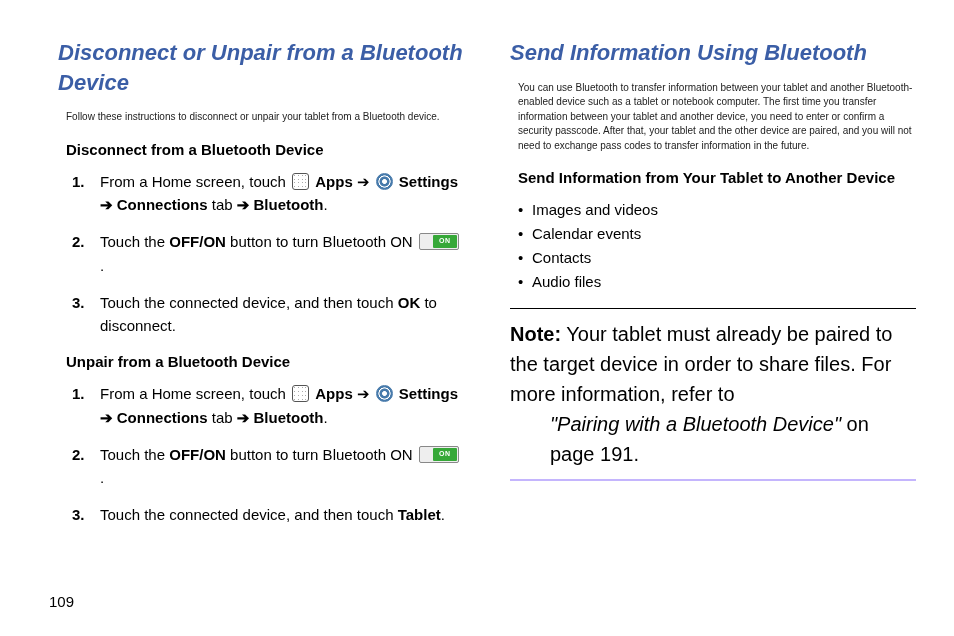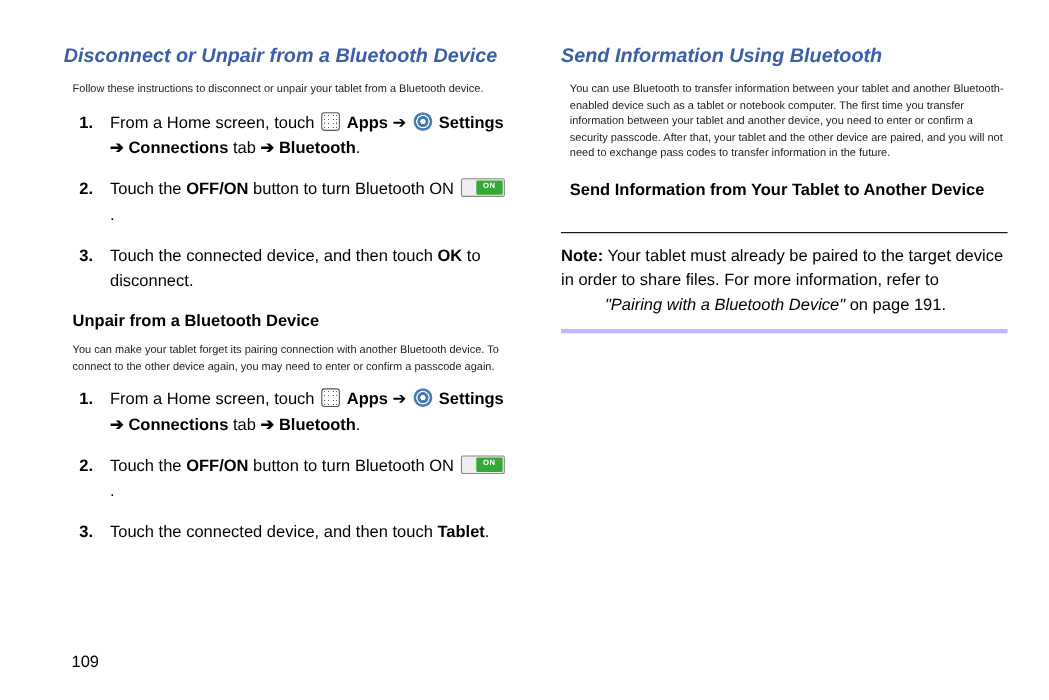--- a/index.html
+++ b/index.html
@@ -15,21 +15,21 @@
       position: relative;
     }
     .col {
       flex: 1;
       min-width: 0;
     }
     .heading {
       color: #3b5ea6;
       font-weight: bold;
       font-style: italic;
-      font-size: 18px;
+      font-size: 22px;
       line-height: 1.35;
       margin-bottom: 13px;
       font-family: Arial, Helvetica, sans-serif;
     }
     .para {
       font-size: 10px;
       line-height: 1.45;
       margin: 6px 0 10px 8px;
       color: #222;
     }
@@ -137,75 +137,81 @@
       padding-left: 14px;
       position: relative;
     }
     ul.bullets li::before {
       content: "•";
       position: absolute;
       left: 0;
     }
     .note-block {
       border-top: 1px solid #000;
-      border-bottom: 4px solid #c4b5fd;
+      border-bottom: 2px solid #c4b5fd;
       padding: 10px 0;
-      margin-top: 28px;
-      font-size: 15px;
+      margin-top: 14px;
+      font-size: 20px;
       line-height: 1.5;
     }
     .note-label { font-weight: bold; }
     .note-indent { display: block; padding-left: 40px; }
     .ital { font-style: italic; }
     .pagenum {
       position: absolute;
       bottom: 26px;
-      left: 65px;
+      left: 49px;
       font-size: 15px;
     }
   </style>
 </head>
 <body>
 
 <div class="col">
   <div class="heading">Disconnect or Unpair from a Bluetooth Device</div>
   <div class="para">Follow these instructions to disconnect or unpair your tablet from a Bluetooth device.</div>
 
+  <div class="subhead">Disconnect from a Bluetooth Device</div>
   <ol class="steps">
     <li>
       <span>From a Home screen, touch </span><span class="icon-box icon-apps"></span> <span class="b">Apps</span><span> ➔ </span><span class="icon-box icon-settings"></span> <span class="b">Settings</span><br>
       <span class="b arrow-lead">Connections</span><span> tab </span><span class="b arrow-lead">Bluetooth</span>.
     </li>
     <li>
       <span>Touch the </span><span class="b">OFF/ON</span><span> button to turn Bluetooth ON </span><span class="toggle"></span>.
     </li>
     <li>
       <span>Touch the connected device, and then touch </span><span class="b">OK</span><span> to disconnect.</span>
     </li>
   </ol>
 
   <div class="subhead">Unpair from a Bluetooth Device</div>
-  <div class="para">You can make your tablet forget its pairing connection with another Bluetooth device. To connect to the other device again, you may need to enter or confirm a passcode again.</div>
   <ol class="steps">
     <li>
       <span>From a Home screen, touch </span><span class="icon-box icon-apps"></span> <span class="b">Apps</span> ➔ <span class="icon-box icon-settings"></span> <span class="b">Settings</span><br>
       <span class="b arrow-lead">Connections</span><span> tab </span><span class="b arrow-lead">Bluetooth</span>.
     </li>
     <li>
       <span>Touch the </span><span class="b">OFF/ON</span><span> button to turn Bluetooth ON </span><span class="toggle"></span>.
     </li>
     <li>
       <span>Touch the connected device, and then touch </span><span class="b">Tablet</span>.
     </li>
   </ol>
 </div>
 
 <div class="col">
   <div class="heading">Send Information Using Bluetooth</div>
   <div class="para" style="margin-left:8px">You can use Bluetooth to transfer information between your tablet and another Bluetooth-enabled device such as a tablet or notebook computer. The first time you transfer information between your tablet and another device, you need to enter or confirm a security passcode. After that, your tablet and the other device are paired, and you will not need to exchange pass codes to transfer information in the future.</div>
   <div class="subhead">Send Information from Your Tablet to Another Device</div>
+  <ul class="bullets">
+    <li>Images and videos</li>
+    <li>Calendar events</li>
+    <li>Contacts</li>
+    <li>Audio files</li>
+  </ul>
   <div class="note-block">
     <span class="note-label">Note:</span><span> Your tablet must already be paired to the target device in order to share files. For more information, refer to </span>
     <span class="note-indent"><span class="ital">"Pairing with a Bluetooth Device"</span><span> on page 191.</span></span>
   </div>
 </div>
 
 <div class="pagenum">109</div>
 
 </body></html>

